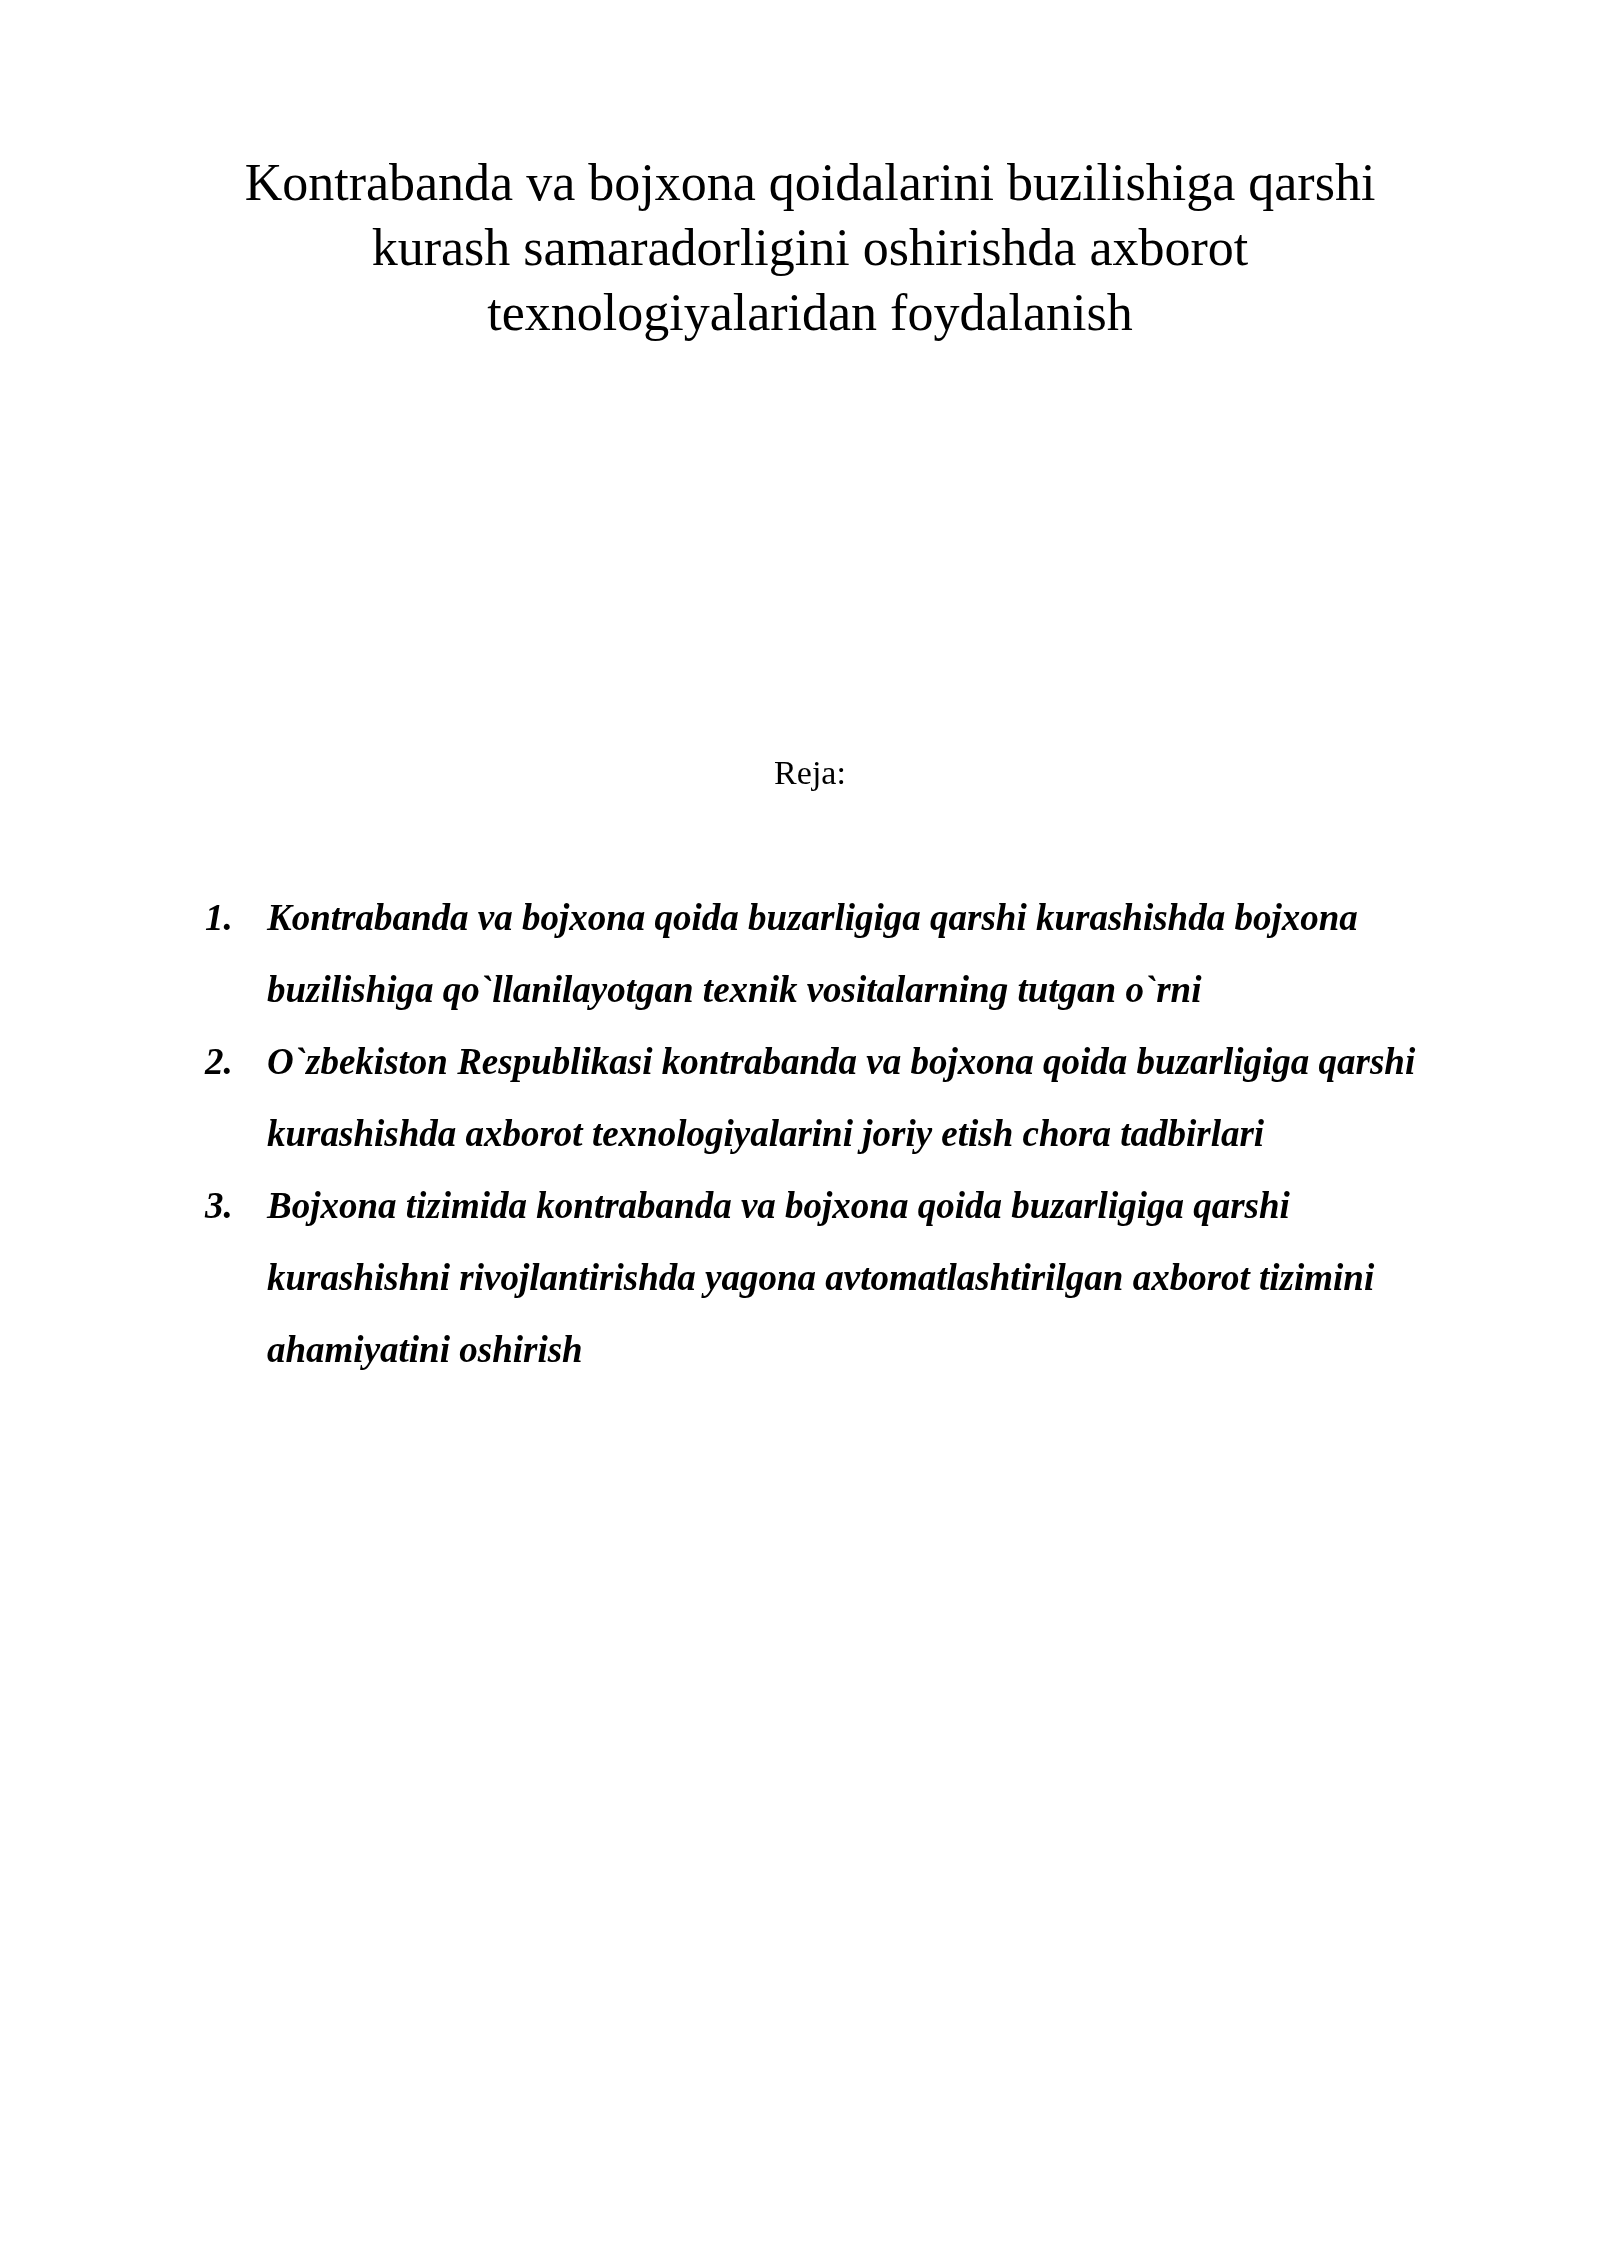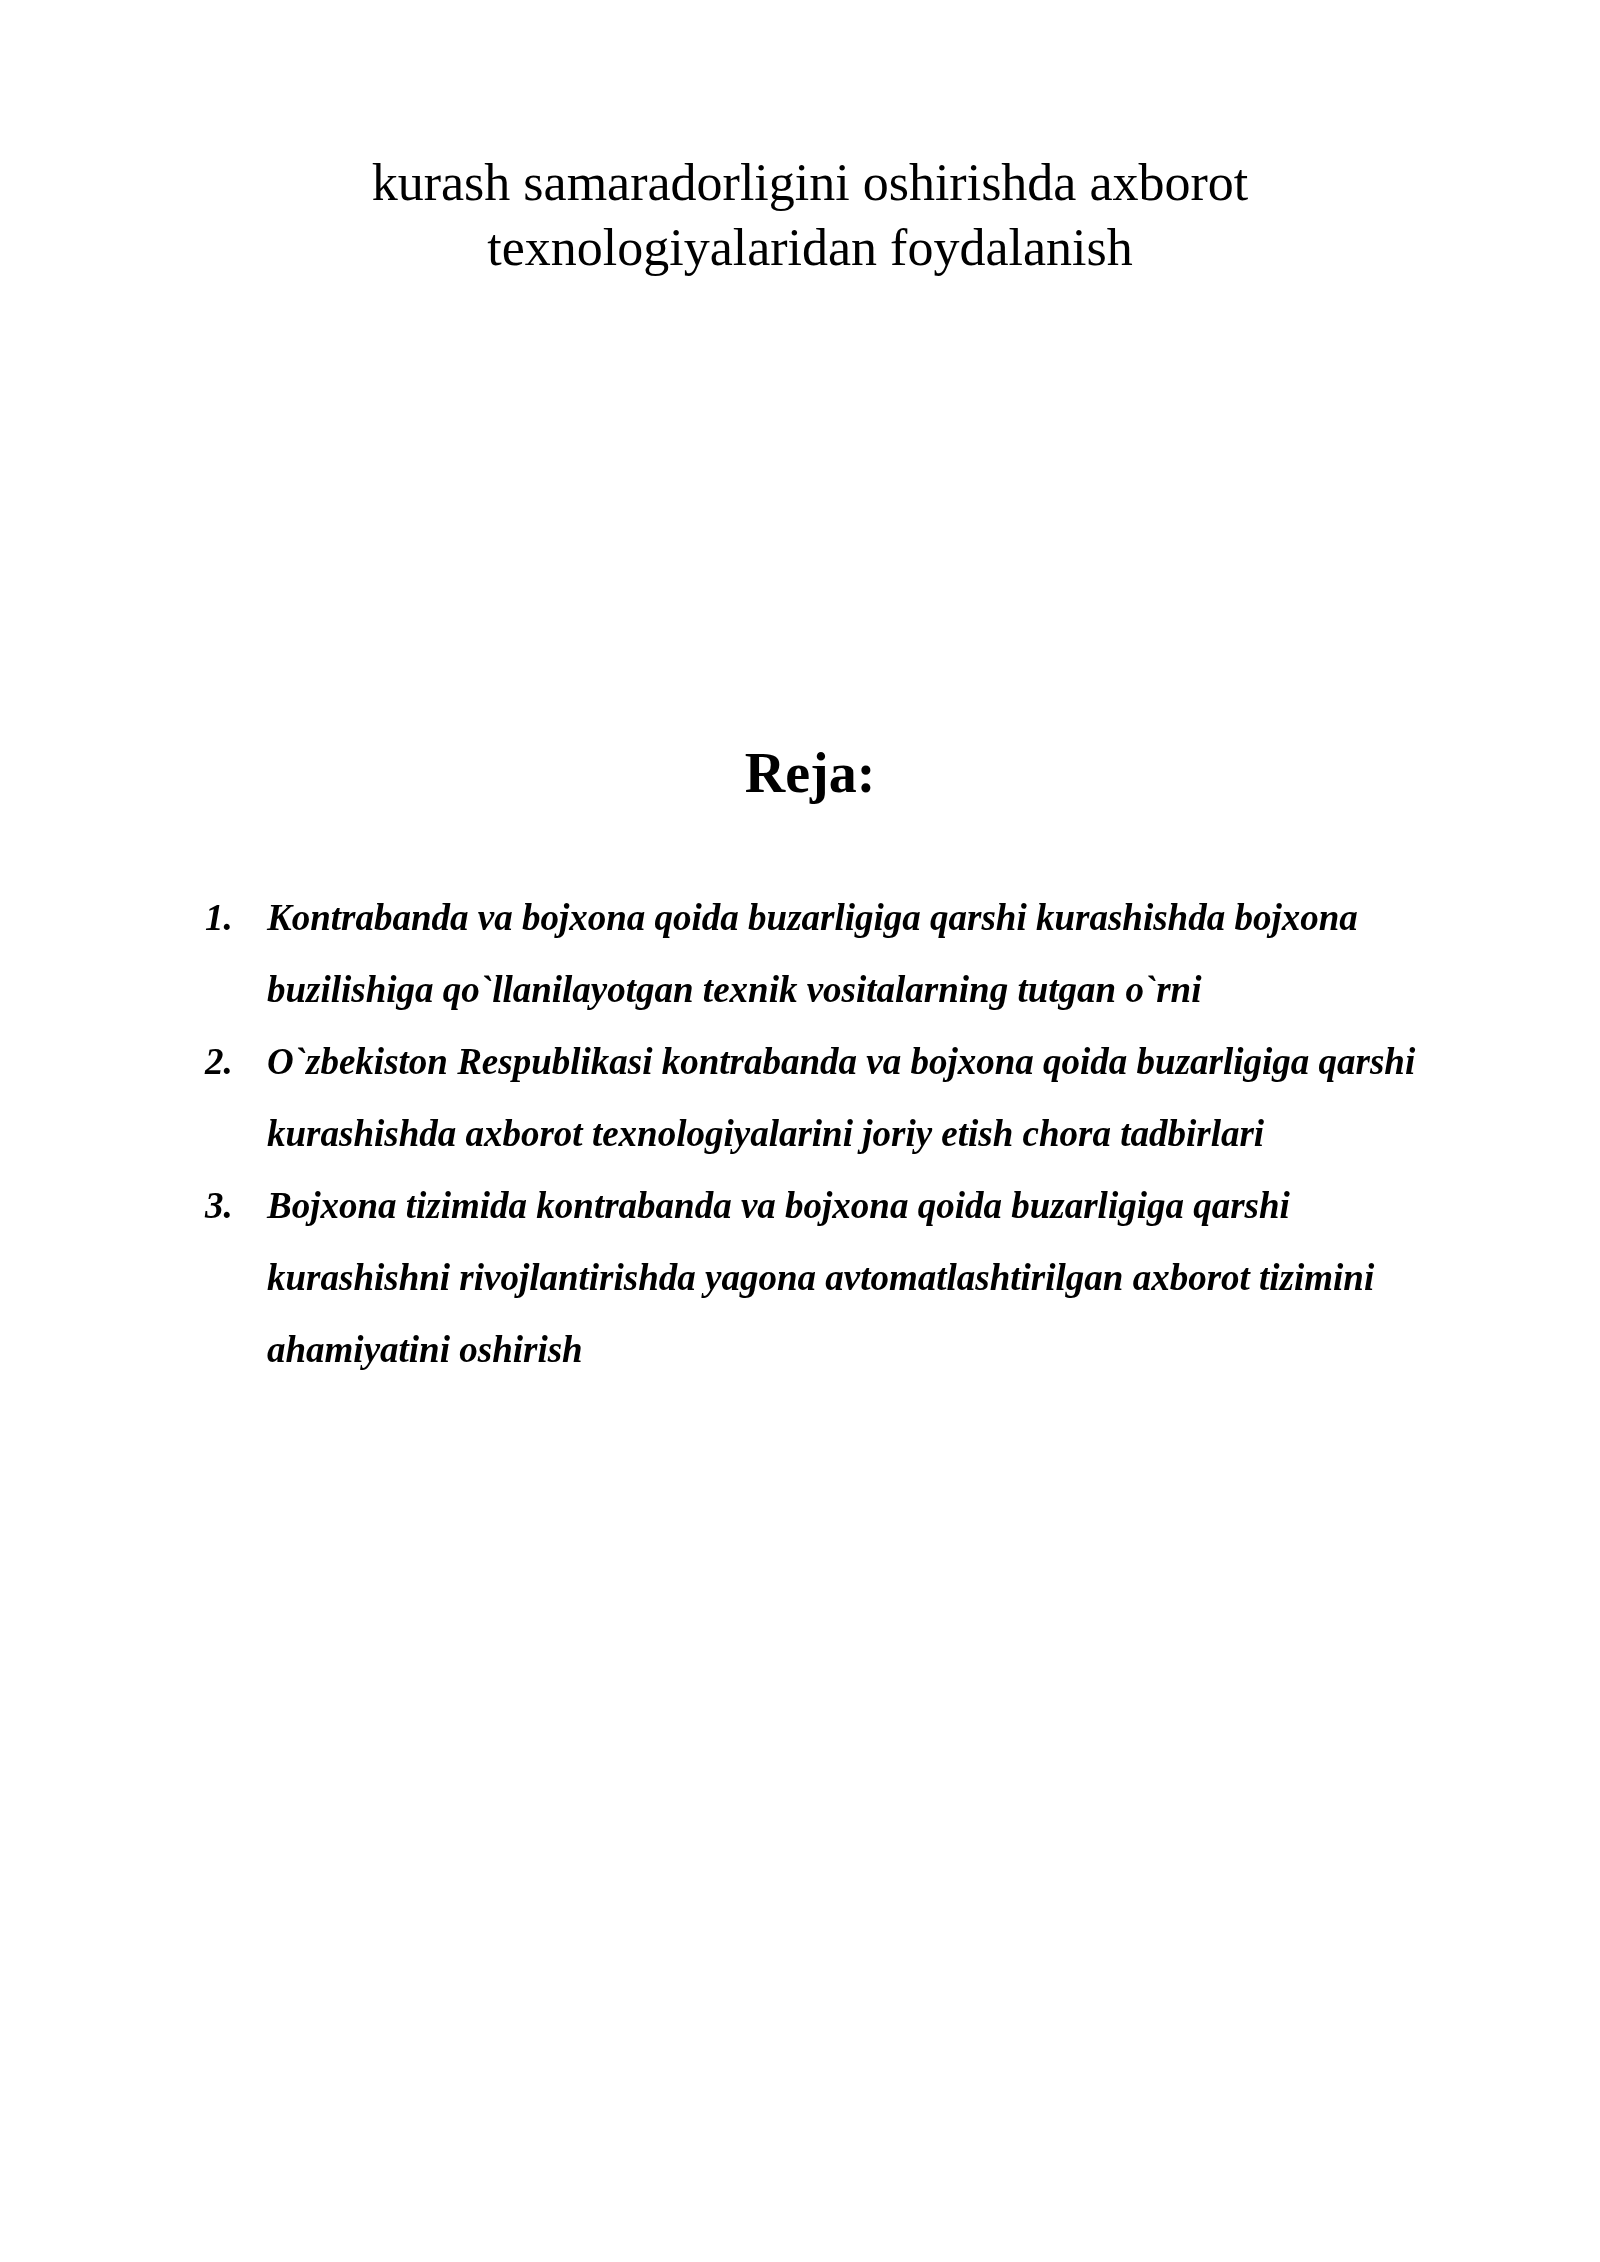--- a/index.html
+++ b/index.html
@@ -33,23 +33,23 @@
   }
   .doc-title .title-line {
     white-space: nowrap;
   }
   .plan-heading {
     position: absolute;
     top: 744px;
     left: 190px;
     width: 1240px;
     text-align: center;
-    font-size: 56px;
+    font-size: 34px;
     line-height: 58px;
-    font-weight: 700;
+    font-weight: 400;
   }
   .plan-list {
     position: absolute;
     top: 882px;
     left: 205px;
     width: 1260px;
     font-size: 37px;
     line-height: 72px;
     font-weight: 700;
     font-style: italic;
@@ -65,20 +65,21 @@
   .plan-item-text {
     flex: 1 1 auto;
   }
 </style>
 </head>
 <body>
 
 <div class="page">
 
   <div class="doc-title">
+    <div class="title-line">Kontrabanda va bojxona qoidalarini buzilishiga qarshi</div>
     <div class="title-line">kurash samaradorligini oshirishda axborot</div>
     <div class="title-line">texnologiyalaridan foydalanish</div>
   </div>
 
   <div class="plan-heading">Reja:</div>
 
   <div class="plan-list">
     <div class="plan-item">
       <span class="plan-item-number">1.</span>
       <span class="plan-item-text">Kontrabanda va bojxona qoida buzarligiga qarshi kurashishda bojxona buzilishiga qo`llanilayotgan texnik vositalarning tutgan o`rni</span>

